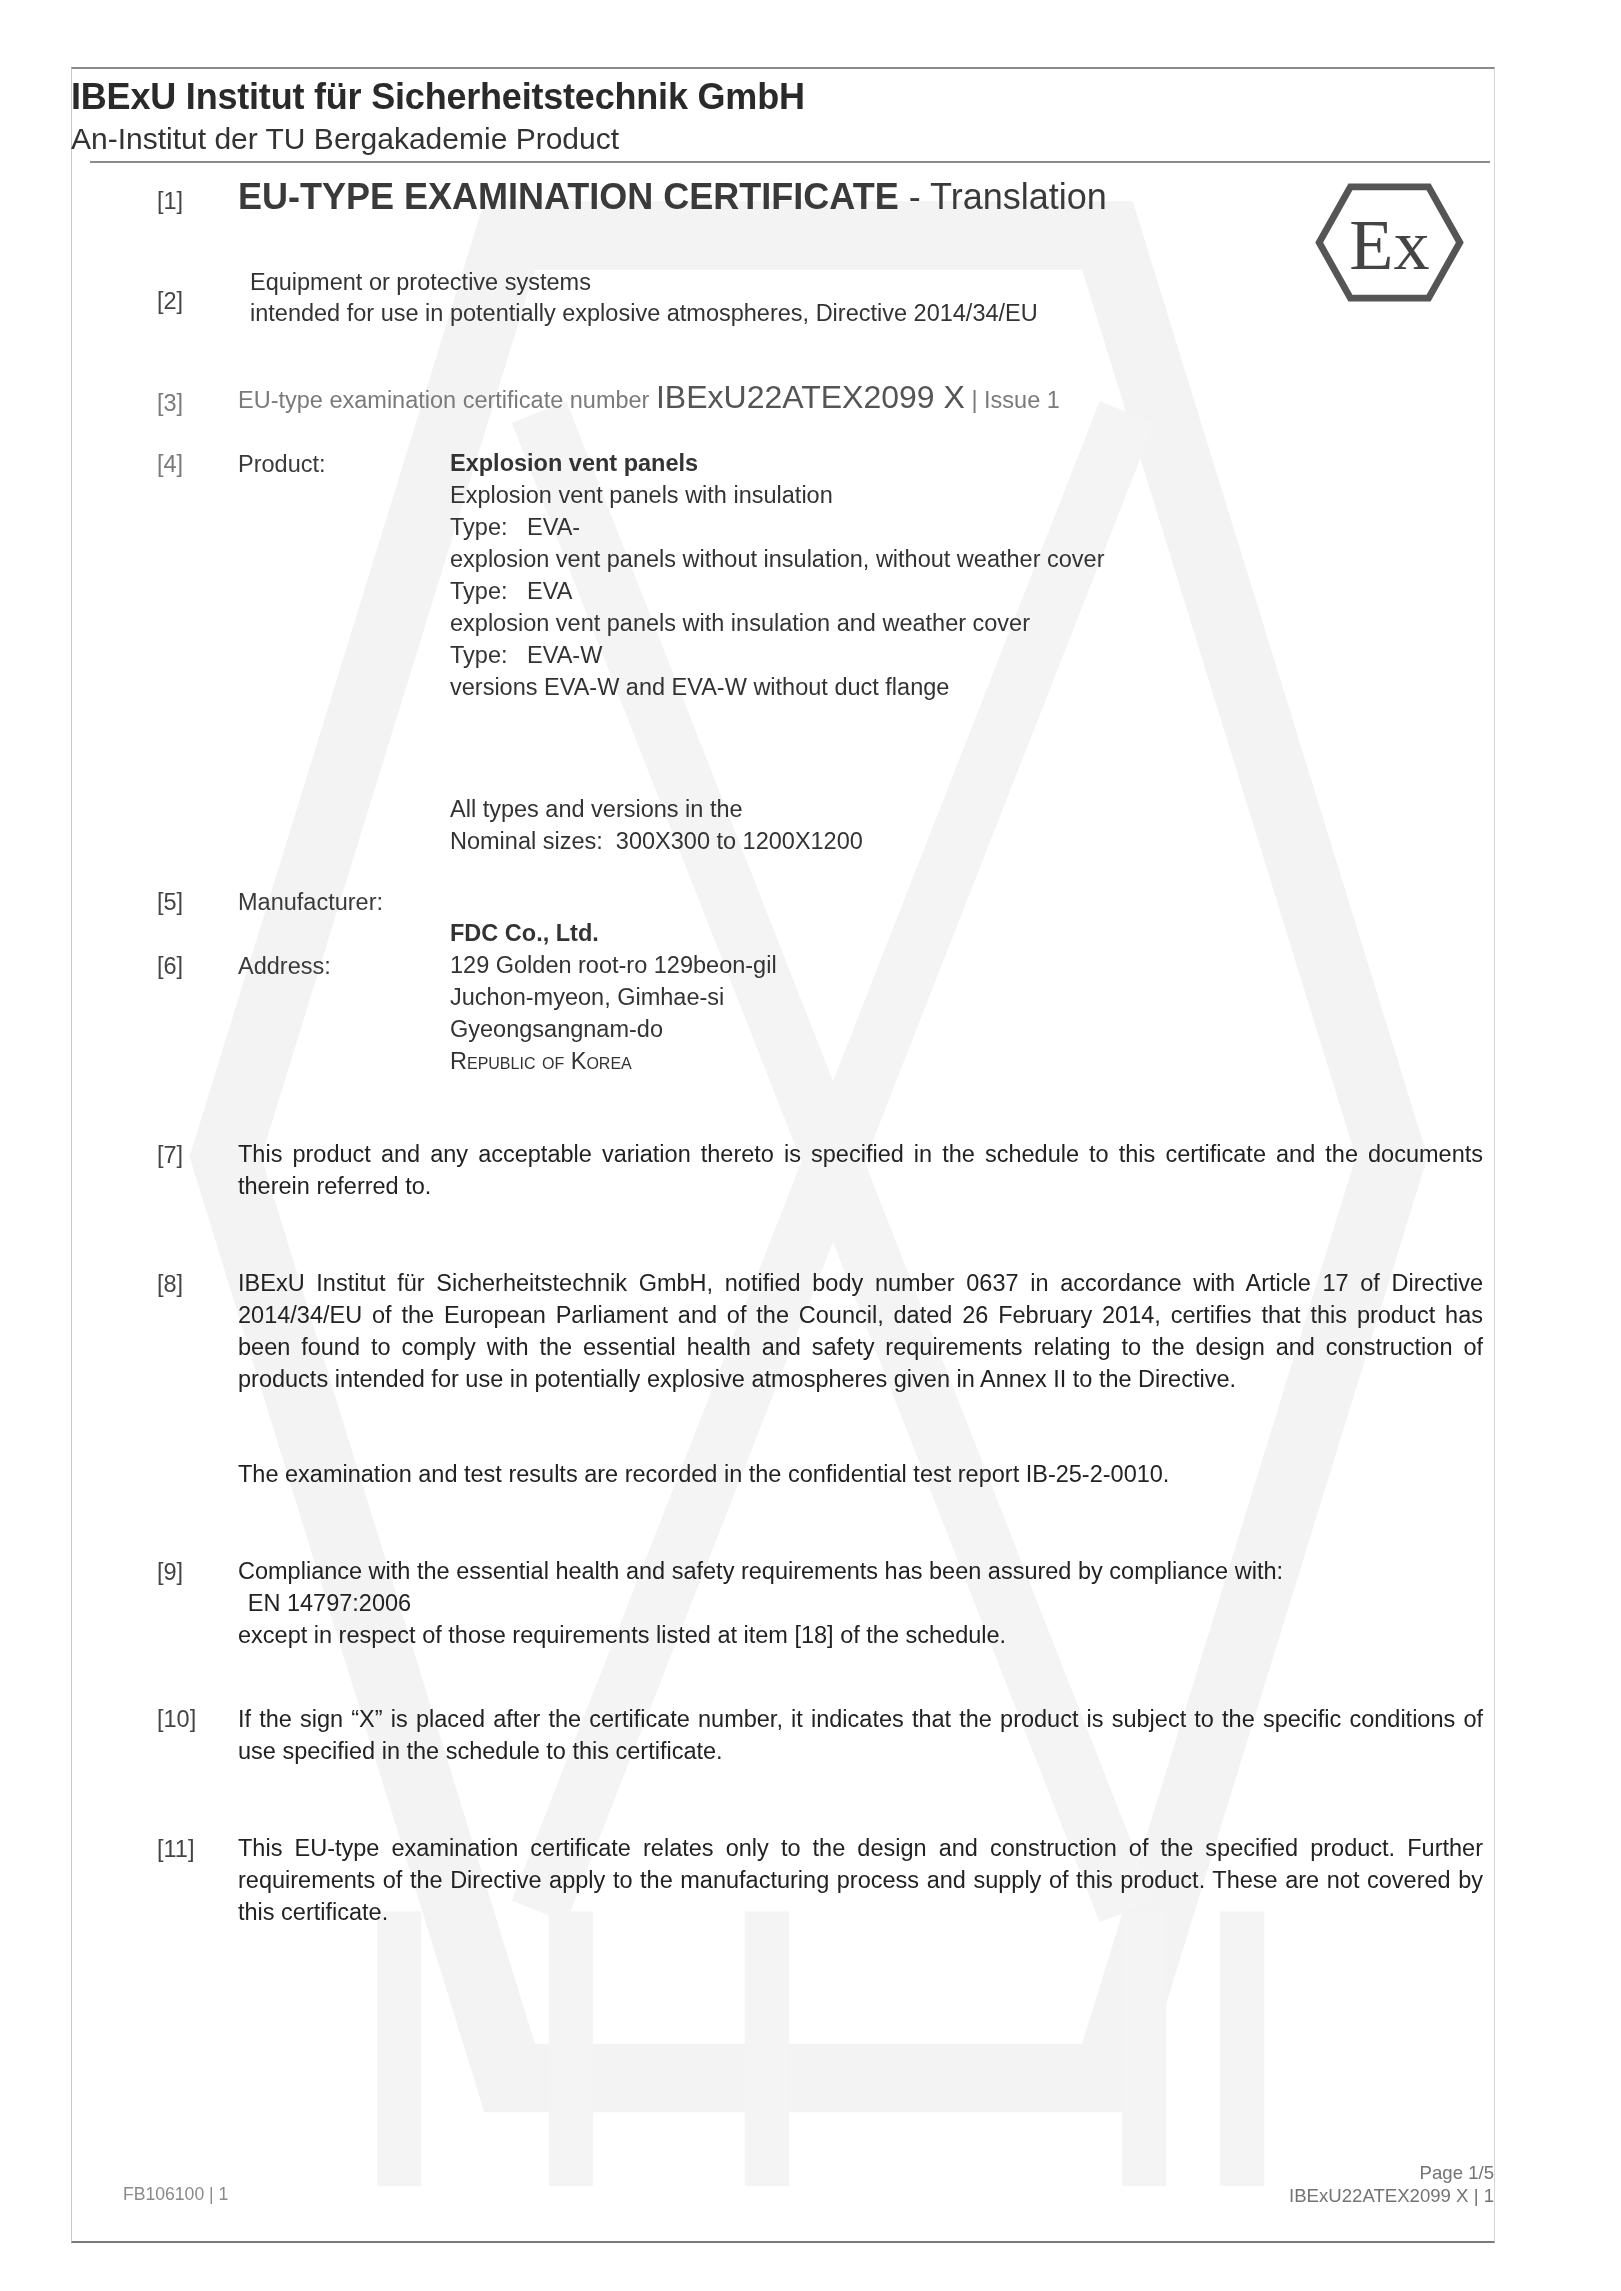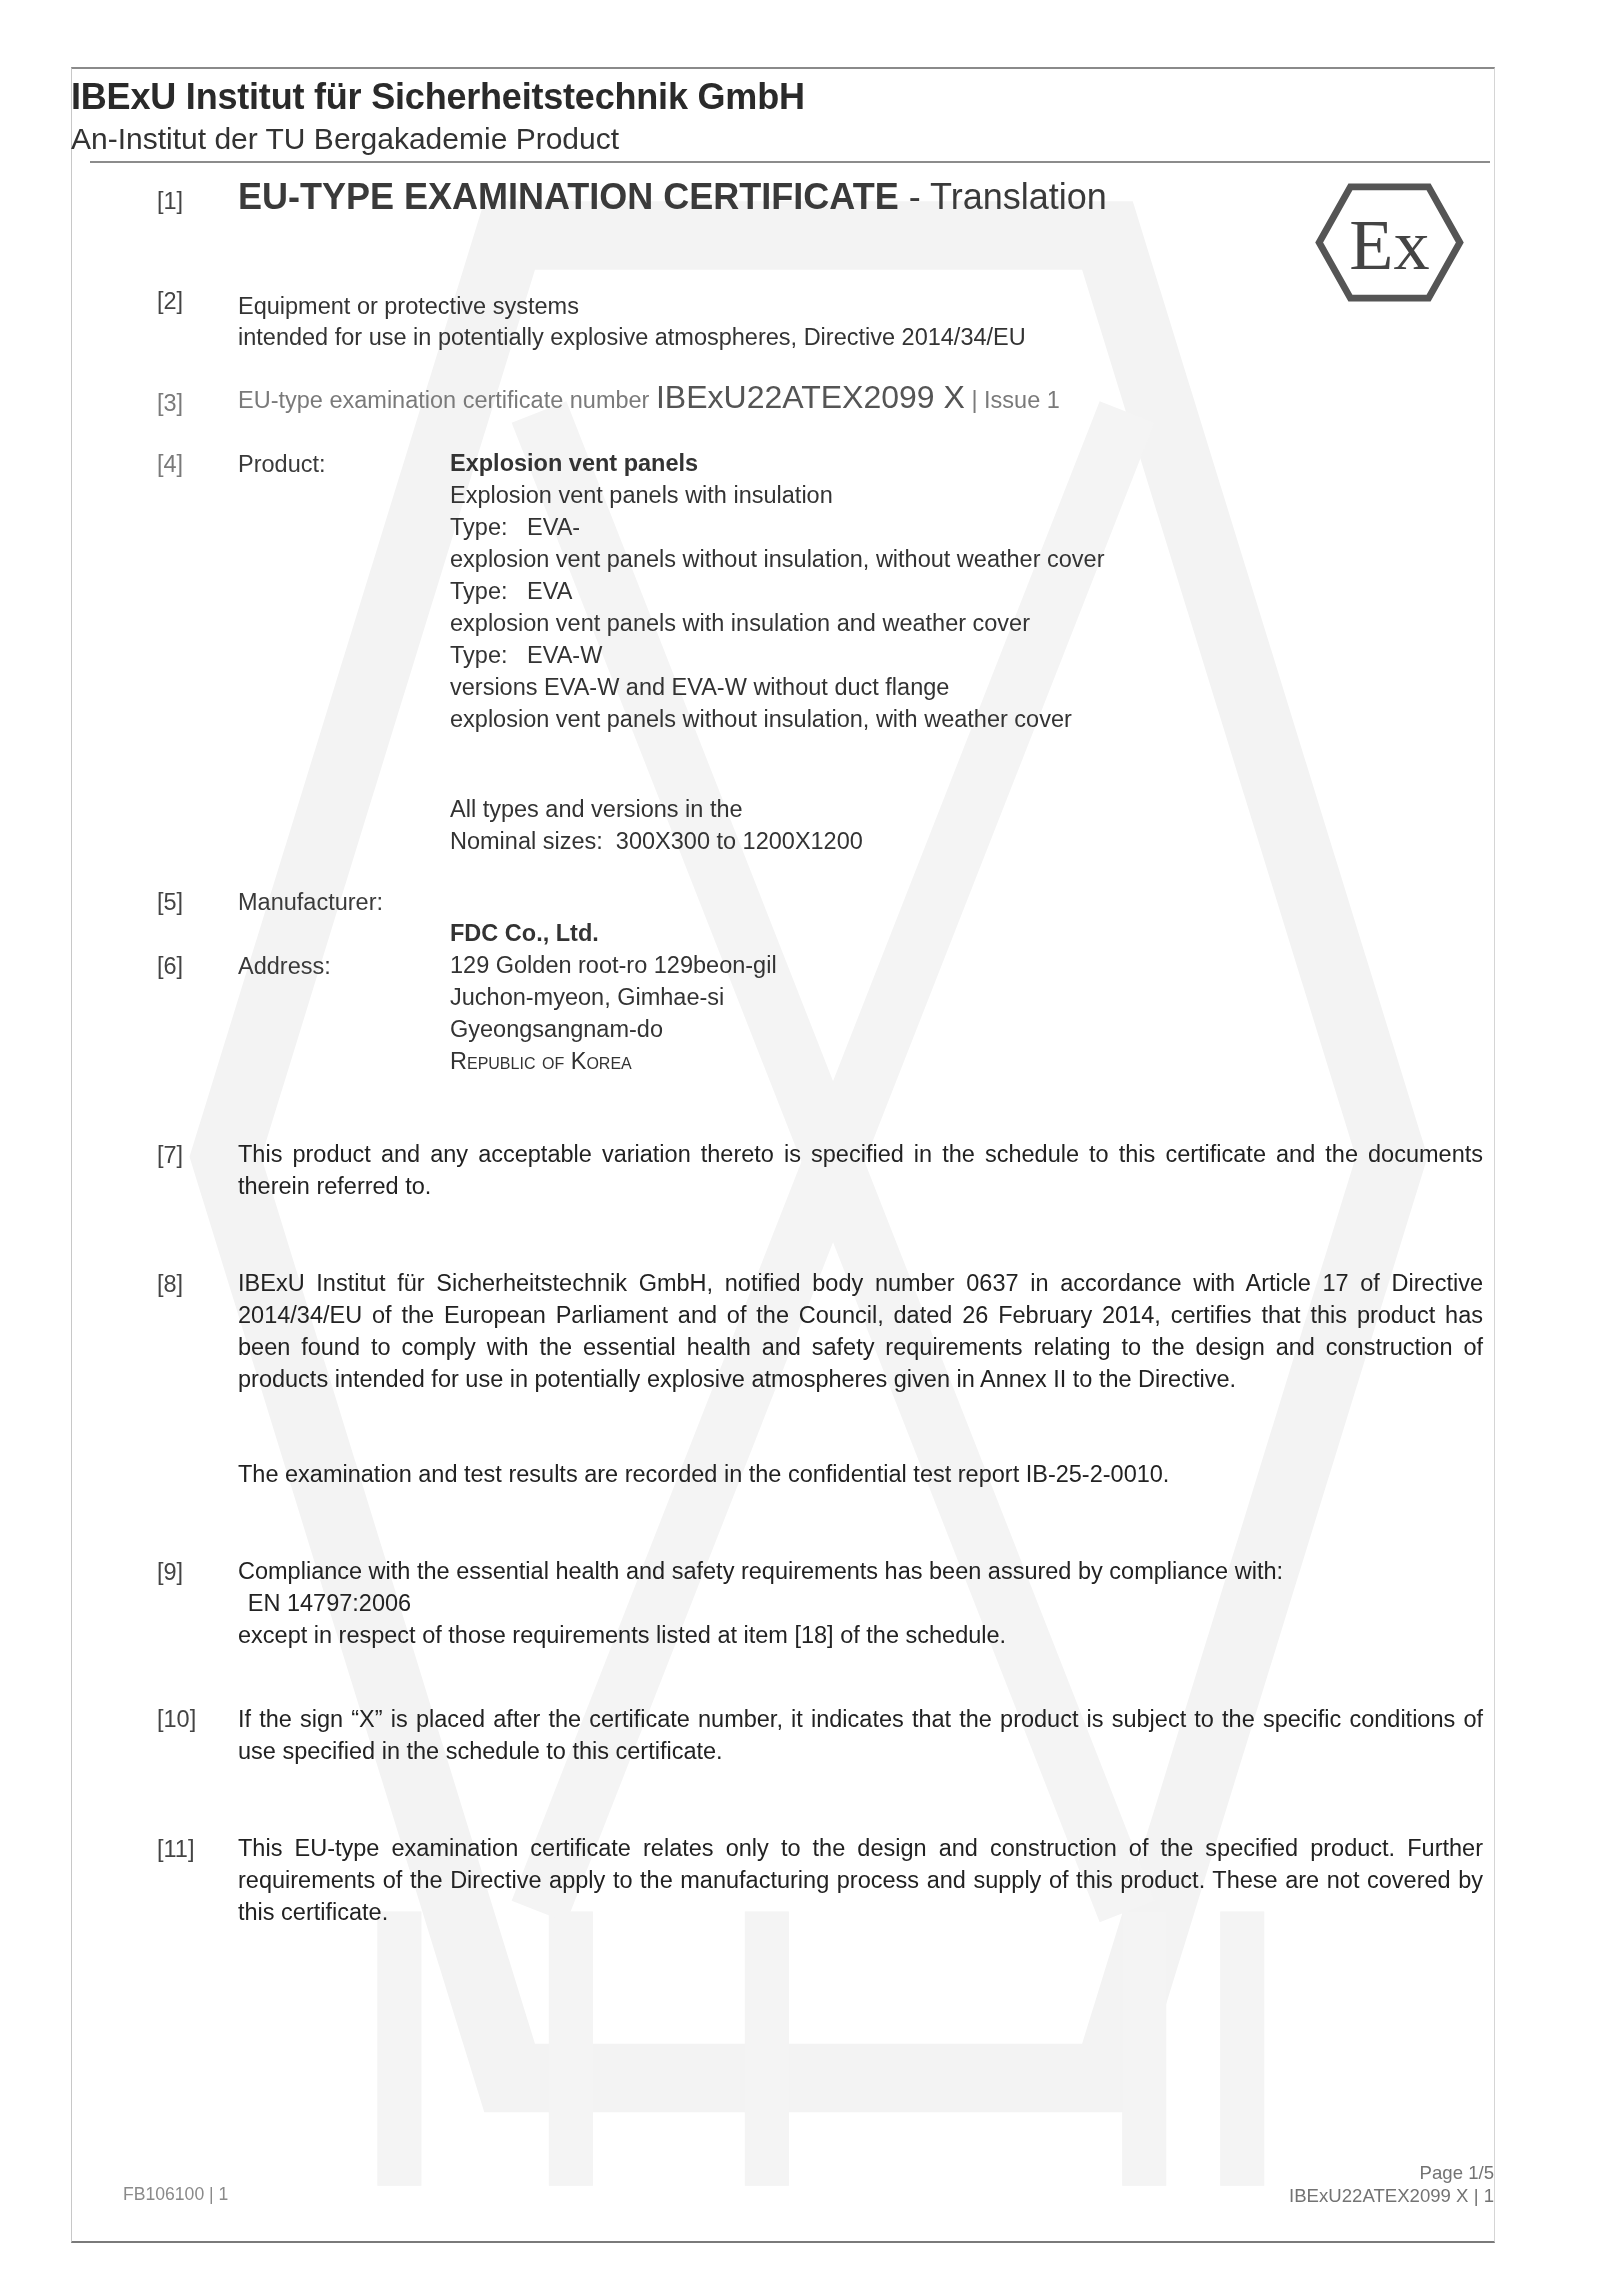--- a/index.html
+++ b/index.html
@@ -58,42 +58,41 @@
   <polygon points="40,8 120,8 152,65 120,122 40,122 8,65" fill="none" stroke="#555" stroke-width="7"></polygon>
   <text x="80" y="92" text-anchor="middle" font-family="Liberation Serif, serif" font-size="74" fill="#444">Ex</text>
 </svg>
 
 <div class="num" style="top:188px;">[1]</div>
 <div class="cert-title">
   <b>EU-TYPE EXAMINATION CERTIFICATE</b><span> - Translation</span>
 </div>
 
 <div class="num" style="top:288px;">[2]</div>
-<div class="txt" style="top:291px;">
+<div class="txt" style="top:267px;margin-left:12px;">
   <div>Equipment or protective systems</div>
   <div>intended for use in potentially explosive atmospheres, Directive 2014/34/EU</div>
 </div>
 
 <div class="num gray" style="top:390px;">[3]</div>
 <div class="txt gray" style="top:382px; white-space:nowrap;">
   <span>EU-type examination certificate number </span><span class="big-num">IBExU22ATEX2099 X</span><span> | Issue 1</span>
 </div>
 
 <div class="num gray" style="top:451px;">[4]</div>
 <div class="label gray" style="top:451px;">Product:</div>
 <div class="val" style="top:447px;">
   <div style="font-weight:bold;">Explosion vent panels</div>
   <div>Explosion vent panels with insulation</div>
   <div style="white-space:pre;">Type:   EVA-</div>
   <div>explosion vent panels without insulation, without weather cover</div>
   <div style="white-space:pre;">Type:   EVA</div>
   <div>explosion vent panels with insulation and weather cover</div>
   <div style="white-space:pre;">Type:   EVA-W</div>
   <div>versions EVA-W and EVA-W without duct flange</div>
-  <div>explosion vent panels without insulation, with weather cover</div>
 </div>
 <div class="val" style="top:793px;">
   <div>All types and versions in the</div>
   <div style="white-space:pre;">Nominal sizes:  300X300 to 1200X1200</div>
 </div>
 
 <div class="num" style="top:889px;">[5]</div>
 <div class="label" style="top:889px;">Manufacturer:</div>
 <div class="val" style="top:917px;font-weight:bold;">FDC Co., Ltd.</div>
 

